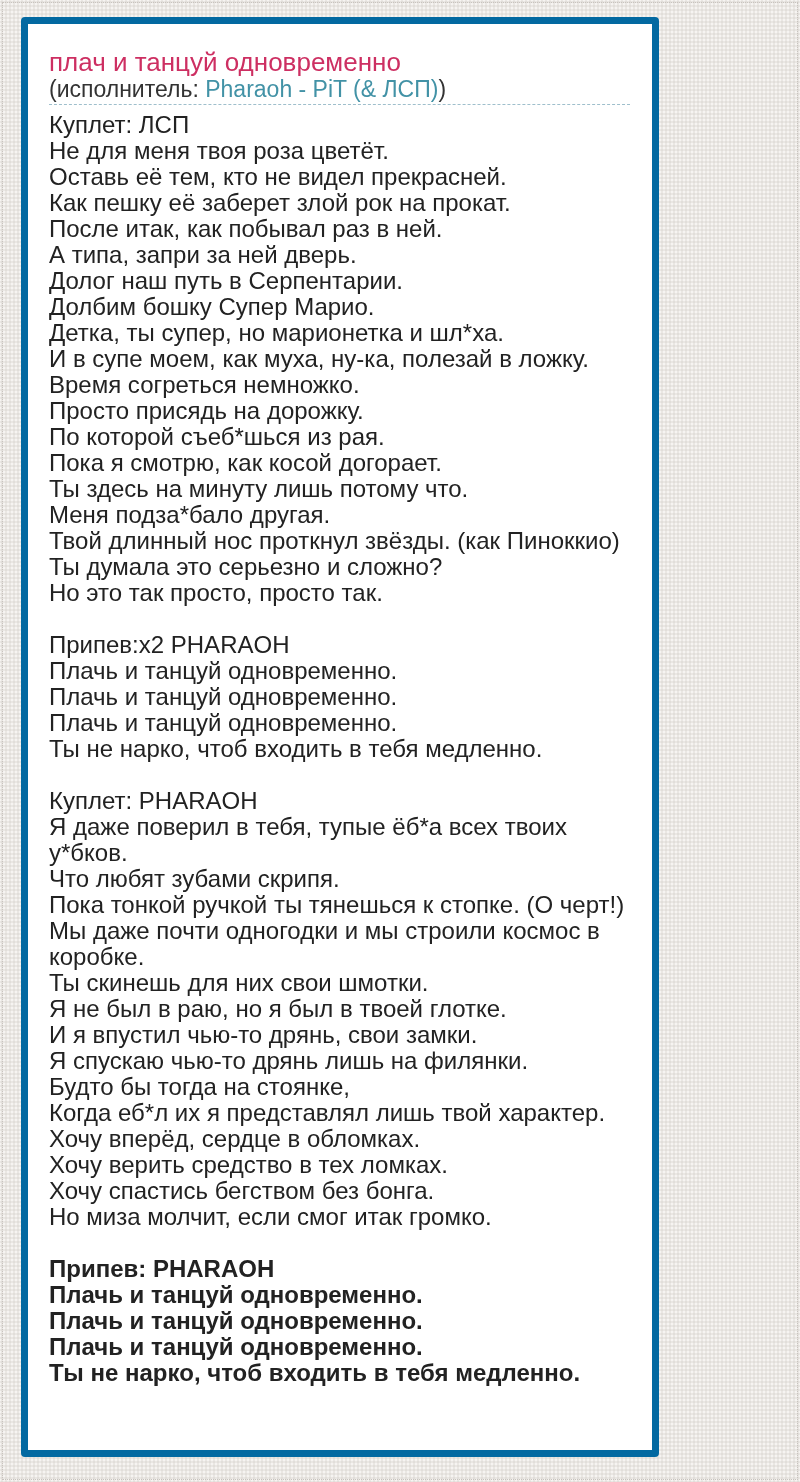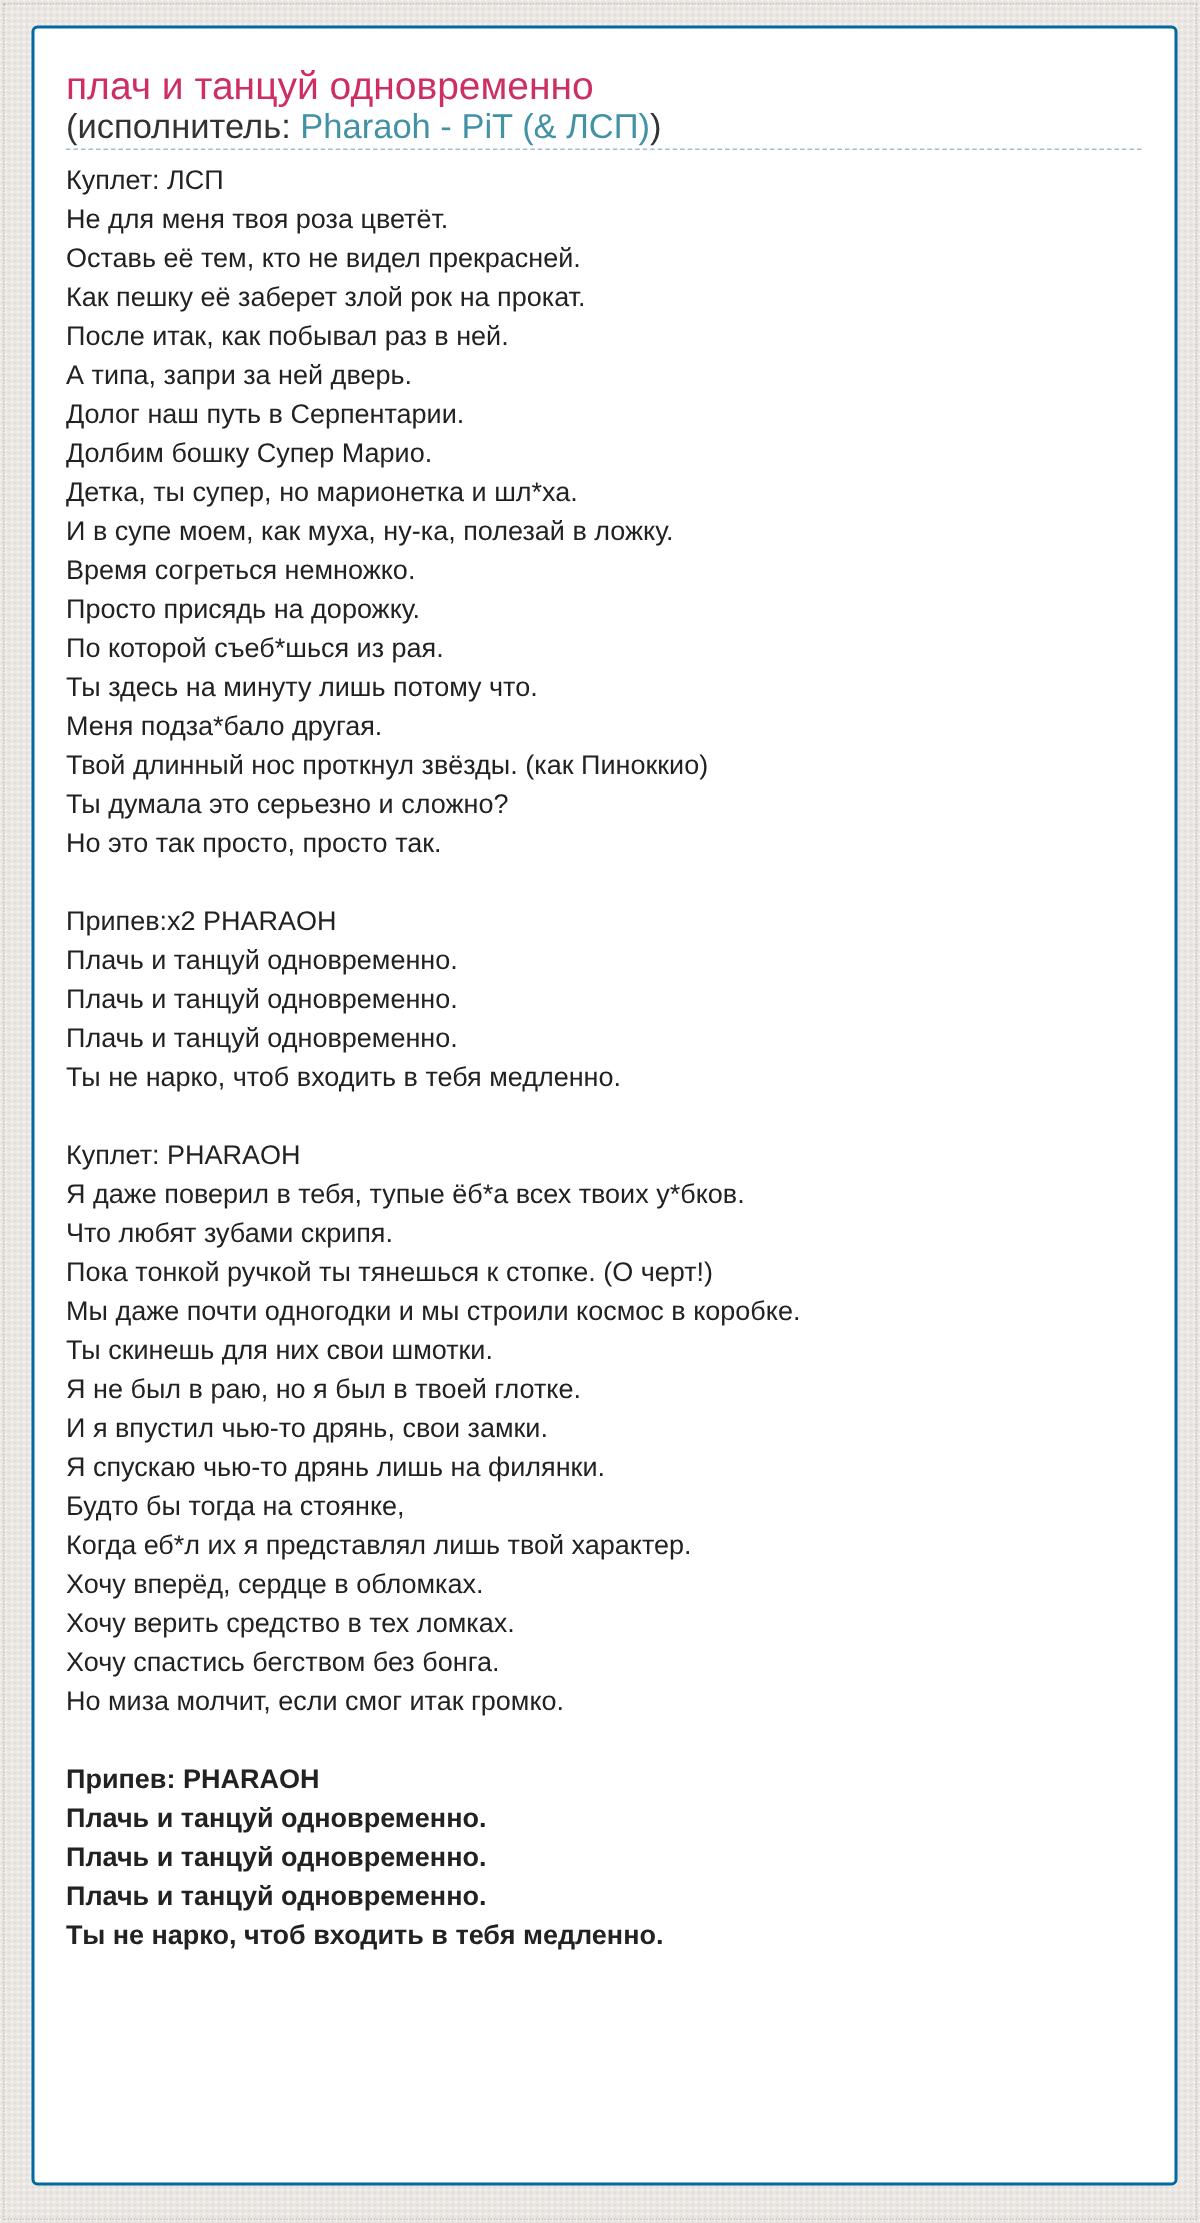--- a/index.html
+++ b/index.html
@@ -24,24 +24,24 @@
     overflow:hidden;
   }
   .page-border{
     position:absolute;inset:2px;
     border:1px dotted #c8c3be;
     pointer-events:none;
   }
   .card{
     position:absolute;
     left:21px;top:17px;
-    width:764px;height:1440px;
+    width:638px;height:1440px;
     box-sizing:border-box;
     background:var(--card-bg);
-    border:2px solid #0369a1;
+    border:7px solid #0369a1;
     border-radius:4px;
     padding:23px 22px 30px 21px;
   }
   .song-title{
     margin:0;
     font-size:26px;
     font-weight:400;
     line-height:30px;
     color:var(--title-color);
   }
@@ -53,21 +53,21 @@
     padding-bottom:4px;
     border-bottom:1px dashed var(--sep-color);
   }
   .artist-link{
     color:var(--link-color);
     text-decoration:none;
     cursor:pointer;
   }
   .lyrics{
     margin-top:7px;
-    font-size:18px;
+    font-size:24px;
     line-height:26px;
     color:var(--text-color);
   }
   .stanza{margin-bottom:26px;}
   .stanza:last-child{margin-bottom:0;font-weight:bold;}
   .line{white-space:pre-wrap;}
 </style>
 </head>
 <body>
 
@@ -87,20 +87,21 @@
         <div class="line">Как пешку её заберет злой рок на прокат.</div>
         <div class="line">После итак, как побывал раз в ней.</div>
         <div class="line">А типа, запри за ней дверь.</div>
         <div class="line">Долог наш путь в Серпентарии.</div>
         <div class="line">Долбим бошку Супер Марио.</div>
         <div class="line">Детка, ты супер, но марионетка и шл*ха.</div>
         <div class="line">И в супе моем, как муха, ну-ка, полезай в ложку.</div>
         <div class="line">Время согреться немножко.</div>
         <div class="line">Просто присядь на дорожку.</div>
         <div class="line">По которой съеб*шься из рая.</div>
+        <div class="line">Пока я смотрю, как косой догорает.</div>
         <div class="line">Ты здесь на минуту лишь потому что.</div>
         <div class="line">Меня подза*бало другая.</div>
         <div class="line">Твой длинный нос проткнул звёзды. (как Пиноккио)</div>
         <div class="line">Ты думала это серьезно и сложно?</div>
         <div class="line">Но это так просто, просто так.</div>
       </div>
       <div class="stanza">
         <div class="line">Припев:x2 PHARAOH</div>
         <div class="line">Плачь и танцуй одновременно.</div>
         <div class="line">Плачь и танцуй одновременно.</div>

